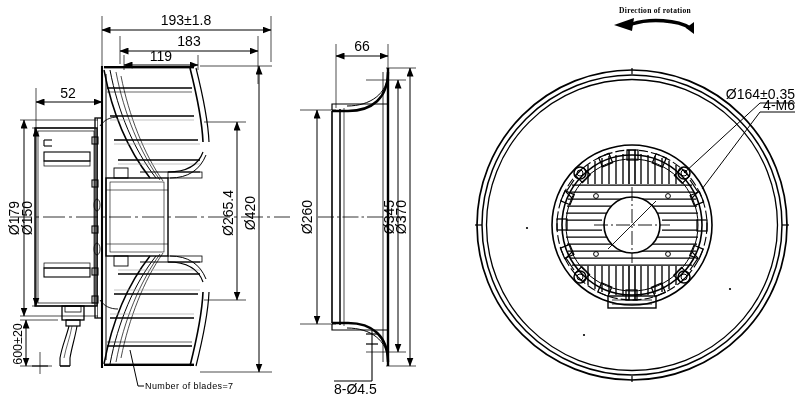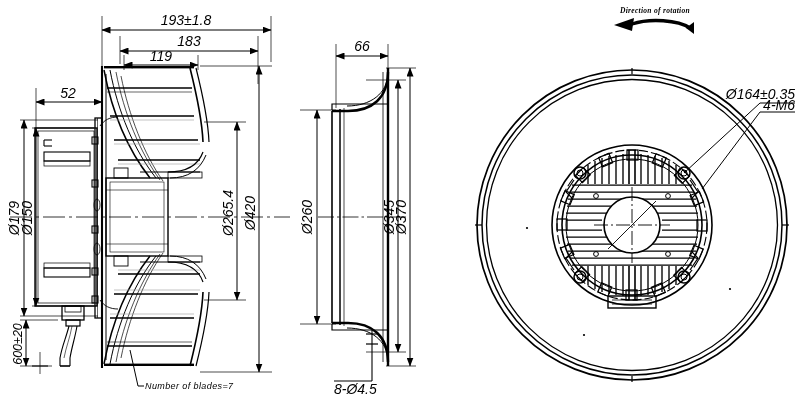--- a/index.html
+++ b/index.html
@@ -1,17 +1,17 @@
 <!DOCTYPE html>
 <html><head>
 <meta charset="utf-8">
 <style>
   html,body{margin:0;padding:0;background:#ffffff;}
   #root{position:relative;width:800px;height:412px;background:#ffffff;
-        font-family:"Liberation Sans",sans-serif;overflow:hidden;font-style:italic;}
+        font-family:"Liberation Sans",sans-serif;overflow:hidden;}
   svg{display:block;}
   .dim-text{font-family:"Liberation Sans",sans-serif;font-size:14px;fill:#000;}
   .dim-text-sm{font-family:"Liberation Sans",sans-serif;font-size:12.5px;fill:#000;}
   .note-text{font-family:"Liberation Sans",sans-serif;font-size:9px;fill:#000;letter-spacing:.4px;}
   .rot-text{font-family:"Liberation Serif",serif;font-size:7.5px;fill:#000;letter-spacing:.3px;font-weight:bold;}
 </style>
 </head>
 <body>
 
 <div id="root">

